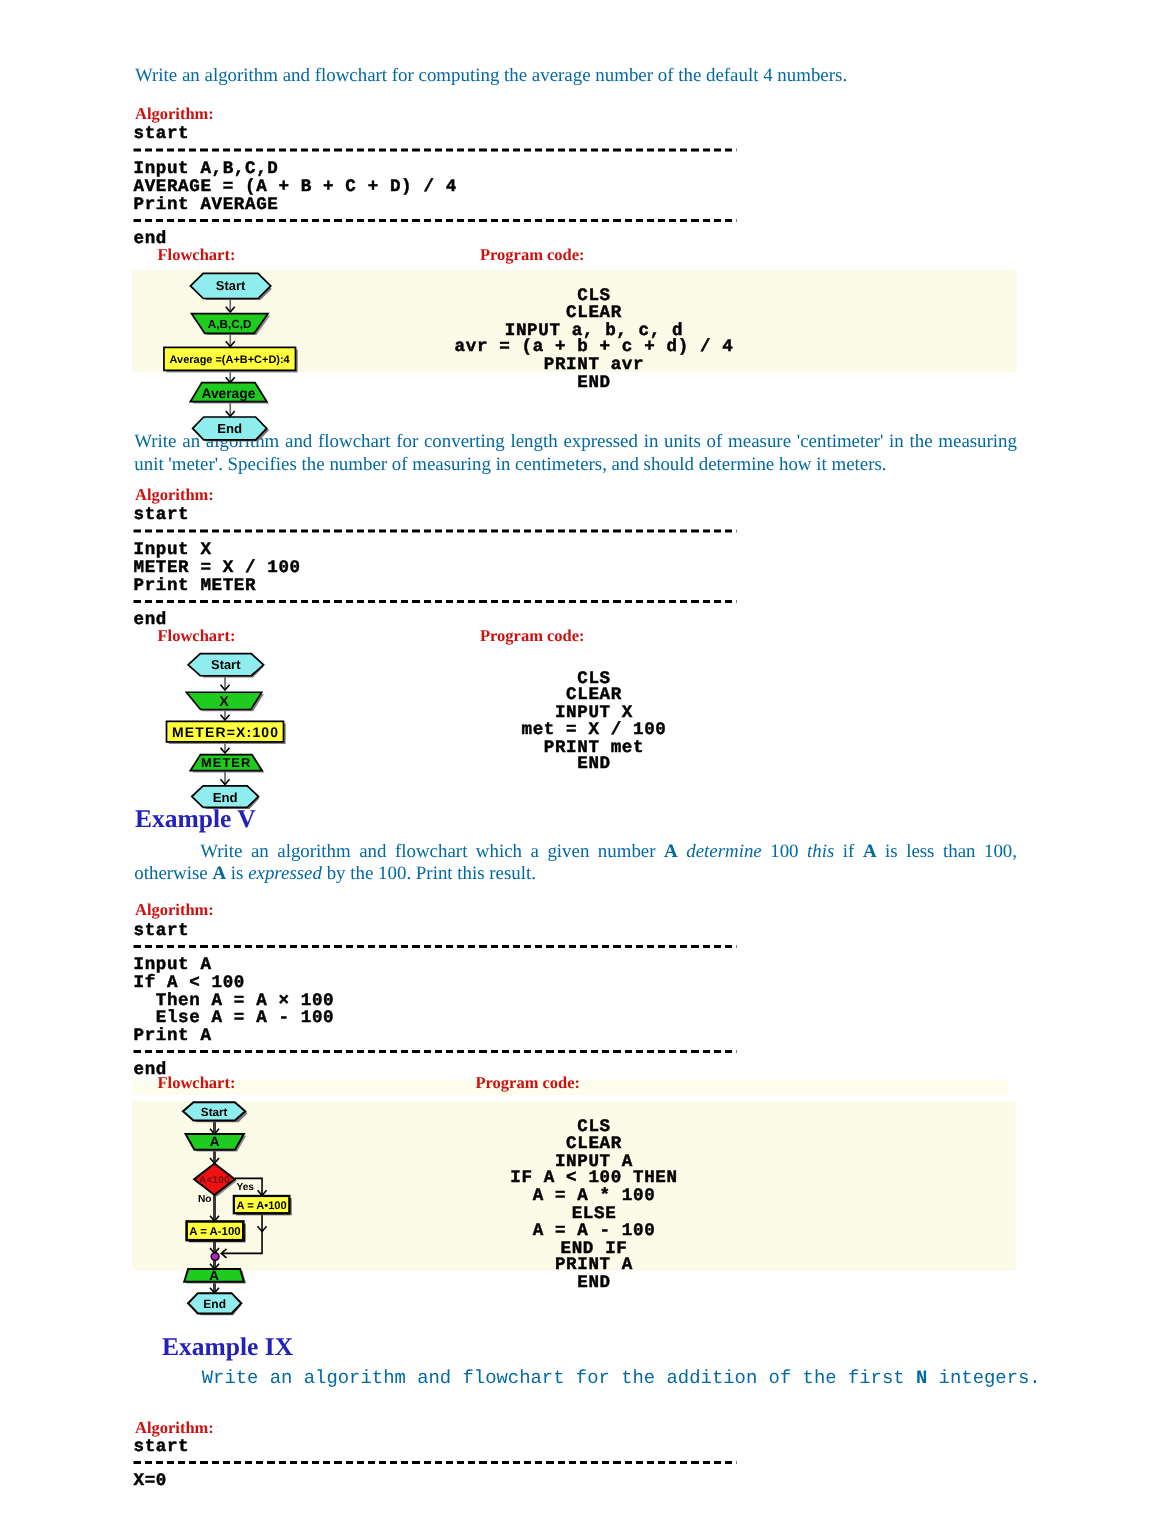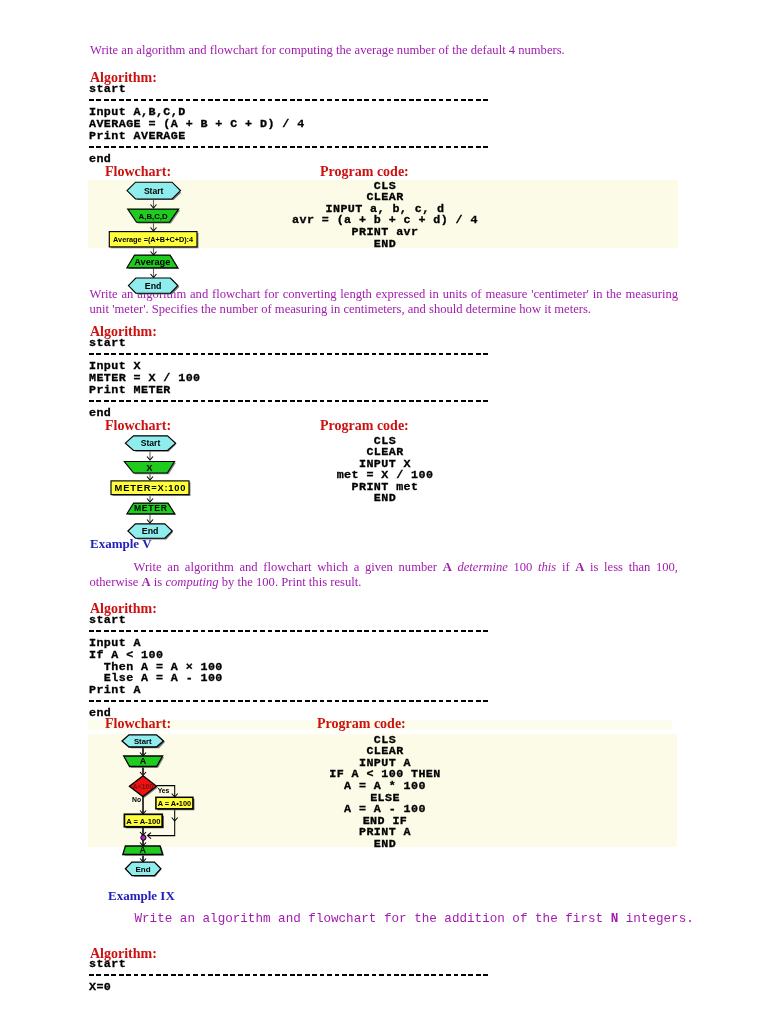--- a/index.html
+++ b/index.html
@@ -1,29 +1,29 @@
 <!DOCTYPE html>
 <html><head>
 <meta charset="utf-8">
 <style>
   html,body{margin:0;padding:0;}
   body{width:768px;height:1024px;background:#ffffff;position:relative;overflow:hidden;
        font-family:"Liberation Serif",serif;}
   .abs{position:absolute;}
-  .ser{font:12.6px "Liberation Serif",serif;color:#a21caf;}
+  .ser{font:12.6px "Liberation Serif",serif;color:#0369a1;}
   .mono{font-family:"Liberation Mono",monospace;font-weight:bold;font-size:11.7px;
         letter-spacing:0.42px;-webkit-text-stroke:0.3px #000;
         line-height:11.56px;color:#000;white-space:pre;margin:0;}
-  .red{color:#cc1111;font-weight:bold;font-size:14px;font-family:"Liberation Serif",serif;}
-  .blue{color:#2222bb;font-weight:bold;font-size:13px;font-family:"Liberation Serif",serif;}
+  .red{color:#cc1111;font-weight:bold;font-size:11px;font-family:"Liberation Serif",serif;}
+  .blue{color:#2222bb;font-weight:bold;font-size:17px;font-family:"Liberation Serif",serif;}
   .cream{background:#fbfbe8;}
   svg.abs{z-index:3;}
   .code{font-family:"Liberation Mono",monospace;font-weight:bold;font-size:11.7px;
         letter-spacing:0.42px;-webkit-text-stroke:0.3px #000;
-        line-height:11.56px;color:#000;white-space:pre;text-align:center;margin:1px;}
+        line-height:11.56px;color:#000;white-space:pre;text-align:center;margin:12px;}
   .just{text-align:justify;}
   .dshx{position:relative;top:-2.5px;display:inline-block;width:401.8px;height:2px;
        background:repeating-linear-gradient(to right,#000 0 4.75px,transparent 4.75px 7.44px);}
 </style>
 </head>
 <body>
 
 <div class="abs cream" style="left:88px;top:180px;width:590px;height:68px;"></div>
 <div class="abs" style="left:88px;top:719.5px;width:584px;height:10px;background:#fdfdee;"></div>
 <div class="abs cream" style="left:88px;top:734.3px;width:589px;height:112.7px;"></div>
@@ -129,21 +129,21 @@
   <text x="50.5" y="16.2" font-size="8.6">Start</text>
   <text x="49.4" y="40.6" font-size="9.5">X</text>
   <text x="50.4" y="61.4" font-size="9.3" letter-spacing="0.8">METER=X:100</text>
   <text x="50.8" y="81.4" font-size="8.6" letter-spacing="0.7">METER</text>
   <text x="50.1" y="104.4" font-size="8.8">End</text>
  </g>
 </svg>
 
 <div class="abs blue" style="left:90px;top:536px;">Example V</div>
 
-<div class="abs ser just" style="left:89.5px;top:560px;width:588.5px;text-indent:44px;">Write an algorithm and flowchart which a given number <b>A</b> <i>determine</i> 100 <i>this</i> if <b>A</b> is less than 100, otherwise <b>A</b> is <i>computing</i> by the 100. Print this result.</div>
+<div class="abs ser just" style="left:89.5px;top:560px;width:588.5px;text-indent:44px;">Write an algorithm and flowchart which a given number <b>A</b> <i>determine</i> 100 <i>this</i> if <b>A</b> is less than 100, otherwise <b>A</b> is <i>expressed</i> by the 100. Print this result.</div>
 
 <div class="abs red" style="left:90px;top:601px;">Algorithm:</div>
 <pre class="abs mono" style="left:89px;top:615.3px;">start
 <span class="dshx"></span>
 Input A
 If A &lt; 100
   Then A = A × 100
   Else A = A - 100
 Print A
 <span class="dshx"></span>

